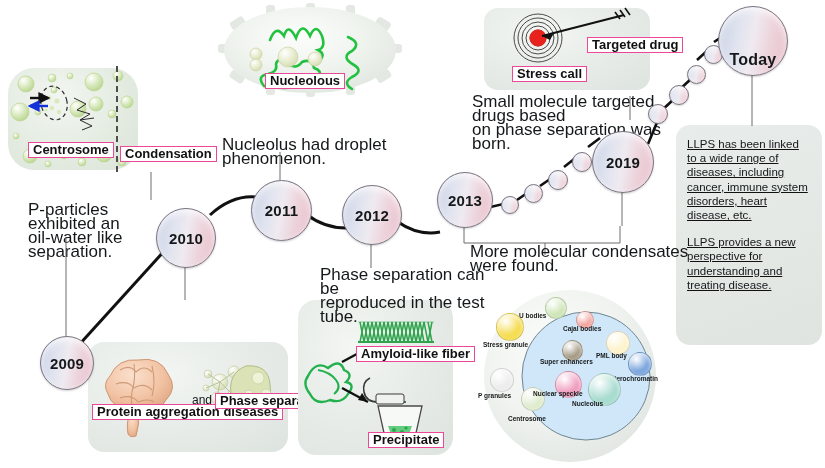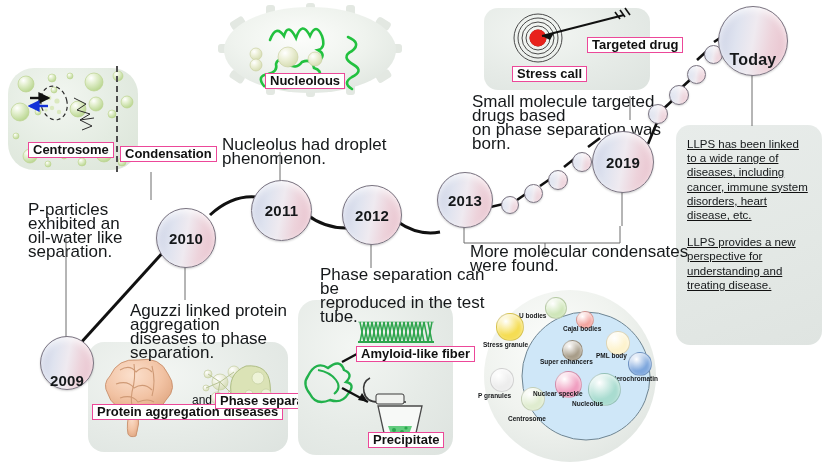--- a/index.html
+++ b/index.html
@@ -330,21 +330,21 @@
     <path d="M280,180 L280,152" stroke="#6c6c6c" stroke-width="1" fill="none"></path>
     <path d="M371,243 L371,268" stroke="#6c6c6c" stroke-width="1" fill="none"></path>
     <path d="M464,226 L464,243 L545,243 L545,255" stroke="#6c6c6c" stroke-width="1" fill="none"></path>
     <path d="M620,226 L620,243 L545,243" stroke="#6c6c6c" stroke-width="1" fill="none"></path>
     <path d="M622,191 L622,226" stroke="#6c6c6c" stroke-width="1" fill="none"></path>
     <path d="M630,120 L630,96" stroke="#6c6c6c" stroke-width="1" fill="none"></path>
     <path d="M752,74 L752,126" stroke="#6c6c6c" stroke-width="1" fill="none"></path>
   </svg>
 
   <div id="nodes">
-      <div class="node" style="left: 40px; top: 336px; width: 52px; height: 52px; align-items: flex-end;">
+      <div class="node" style="left: 40px; top: 336px; width: 52px; height: 52px;">
         <span>2009</span>
       </div>
       <div class="node" style="left: 156px; top: 208px; width: 58px; height: 58px;">
         <span>2010</span>
       </div>
       <div class="node" style="left: 251px; top: 180px; width: 59px; height: 59px;">
         <span>2011</span>
       </div>
       <div class="node" style="left: 342px; top: 185px; width: 58px; height: 58px;">
         <span>2012</span>
@@ -377,21 +377,19 @@
         <span></span>
       </div>
       <div class="node small" style="left: 704px; top: 45px; width: 17px; height: 17px;">
         <span></span>
       </div>
       <div class="node today" style="left: 718px; top: 6px; width: 68px; height: 68px;">
         <span>Today</span>
       </div>
     </div>
 
-  <div class="caption" style="left:130px;top:304px;width:200px;white-space:pre-line;">Aguzzi linked protein aggregation
-diseases to phase separation.</div>
 
   <div class="caption" style="left:320px;top:268px;width:170px;white-space:pre-line;">Phase separation can be
 reproduced in the test tube.</div>
 
   <div class="caption" style="left:470px;top:245px;width:220px;">More molecular condensates were found.</div>
 
 </div>
 
 </body></html>

